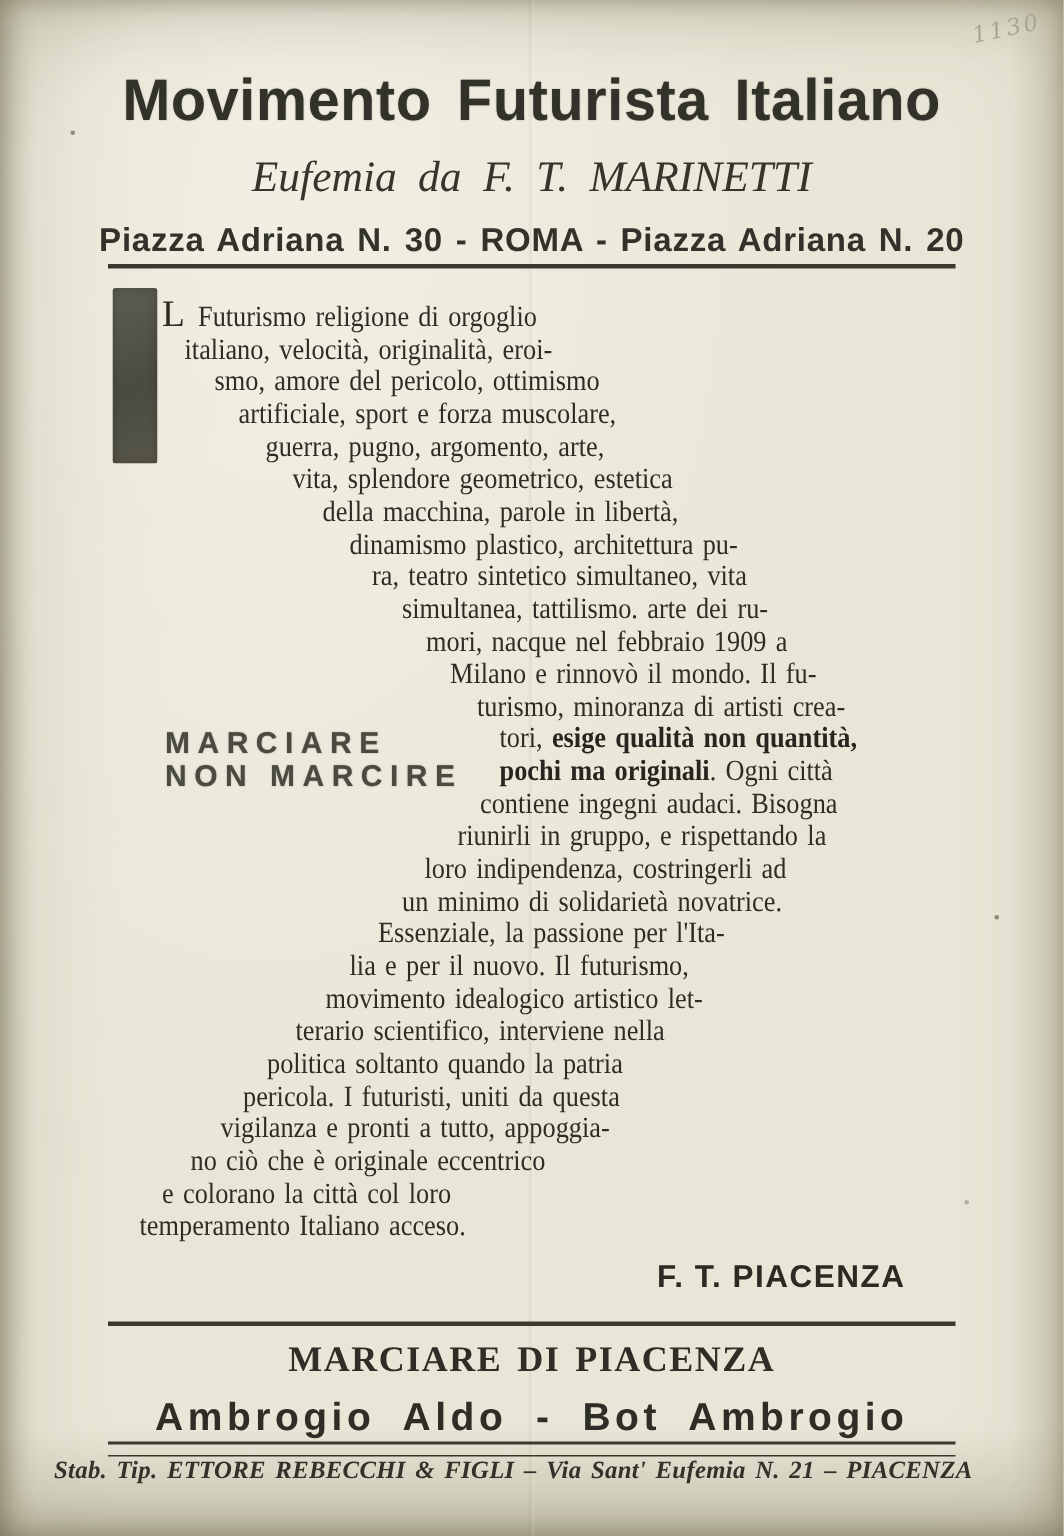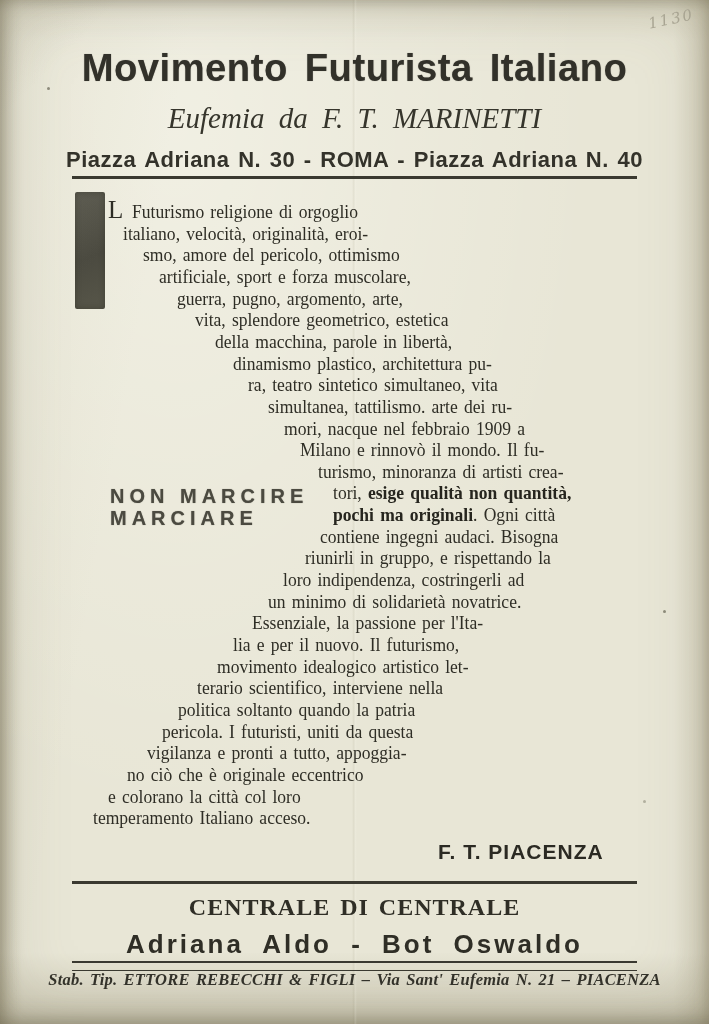--- a/index.html
+++ b/index.html
@@ -88,42 +88,42 @@
     font-size:24px;letter-spacing:1px;word-spacing:3px;color:#2f2e26;
   }
   .agents{
     position:absolute;left:36px;top:929px;width:637px;text-align:center;
     font-family:"Liberation Sans", sans-serif;font-weight:700;
     font-size:26px;letter-spacing:3px;word-spacing:9px;color:#2f2e26;
   }
   .double-rule{position:absolute;left:72px;top:961px;width:565px;height:7px;
     border-top:2px solid #3a3930;border-bottom:1px solid #3a3930;}
   .printer{
-    position:absolute;left:36px;top:970px;width:637px;text-align:center;
+    position:absolute;left:36px;top:970px;width:637px;
     font-family:"Liberation Serif", serif;font-style:italic;font-weight:700;
     font-size:16.5px;letter-spacing:.2px;word-spacing:2px;color:#33322a;
   }
 </style>
 </head>
 <body>
 
 <div class="page">
 
   <div class="crease-tl"></div>
   <div class="fold-v"></div>
   <div class="speck" style="left:47px;top:87px;"></div>
   <div class="speck" style="left:663px;top:610px;"></div>
   <div class="speck" style="left:643px;top:800px;opacity:.6;"></div>
 
   <div class="handwriting">1130</div>
 
   <div class="masthead">
     <h1 class="title">Movimento Futurista Italiano</h1>
     <div class="subtitle">Eufemia da F. T. MARINETTI</div>
-    <div class="address">Piazza Adriana N. 30 - ROMA - Piazza Adriana N. 40</div>
+    <div class="address">Piazza Adriana N. 30 - ROMA - Piazza Adriana N. 20</div>
   </div>
   <div class="rule header-rule"></div>
 
   <div class="dropcap-block"></div>
   <span class="dropcap-L">L</span>
 
   <div id="body-lines">
       <div class="bline" style="top: 201px; left: 132px;"><span>Futurismo religione di orgoglio</span></div>
       <div class="bline" style="top: 222.65px; left: 123px;"><span>italiano, velocità, originalità, eroi-</span></div>
       <div class="bline" style="top: 244.3px; left: 143px;"><span>smo, amore del pericolo, ottimismo</span></div>
@@ -149,25 +149,25 @@
       <div class="bline" style="top: 677.3px; left: 197px;"><span>terario scientifico, interviene nella</span></div>
       <div class="bline" style="top: 698.95px; left: 178px;"><span>politica soltanto quando la patria</span></div>
       <div class="bline" style="top: 720.6px; left: 162px;"><span>pericola. I futuristi, uniti da questa</span></div>
       <div class="bline" style="top: 742.25px; left: 147px;"><span>vigilanza e pronti a tutto, appoggia-</span></div>
       <div class="bline" style="top: 763.9px; left: 127px;"><span>no ciò che è originale  eccentrico</span></div>
       <div class="bline" style="top: 785.55px; left: 108px;"><span>e  colorano  la  città  col  loro</span></div>
       <div class="bline" style="top: 807.2px; left: 93px;"><span>temperamento  Italiano  acceso.</span></div>
     </div>
 
   <div class="slogan">
+    <div>MARCIARE</div>
     <div>NON MARCIRE</div>
-    <div>MARCIARE</div>
   </div>
 
   <div class="signature">F. T. PIACENZA</div>
 
   <div class="rule footer-rule"></div>
-  <div class="center-name">CENTRALE DI CENTRALE</div>
-  <div class="agents">Adriana Aldo - Bot Oswaldo</div>
+  <div class="center-name">MARCIARE DI PIACENZA</div>
+  <div class="agents">Ambrogio Aldo - Bot Ambrogio</div>
   <div class="double-rule"></div>
   <div class="printer">Stab. Tip. ETTORE REBECCHI &amp; FIGLI – Via Sant' Eufemia N. 21 – PIACENZA</div>
 
 </div>
 
 </body></html>

